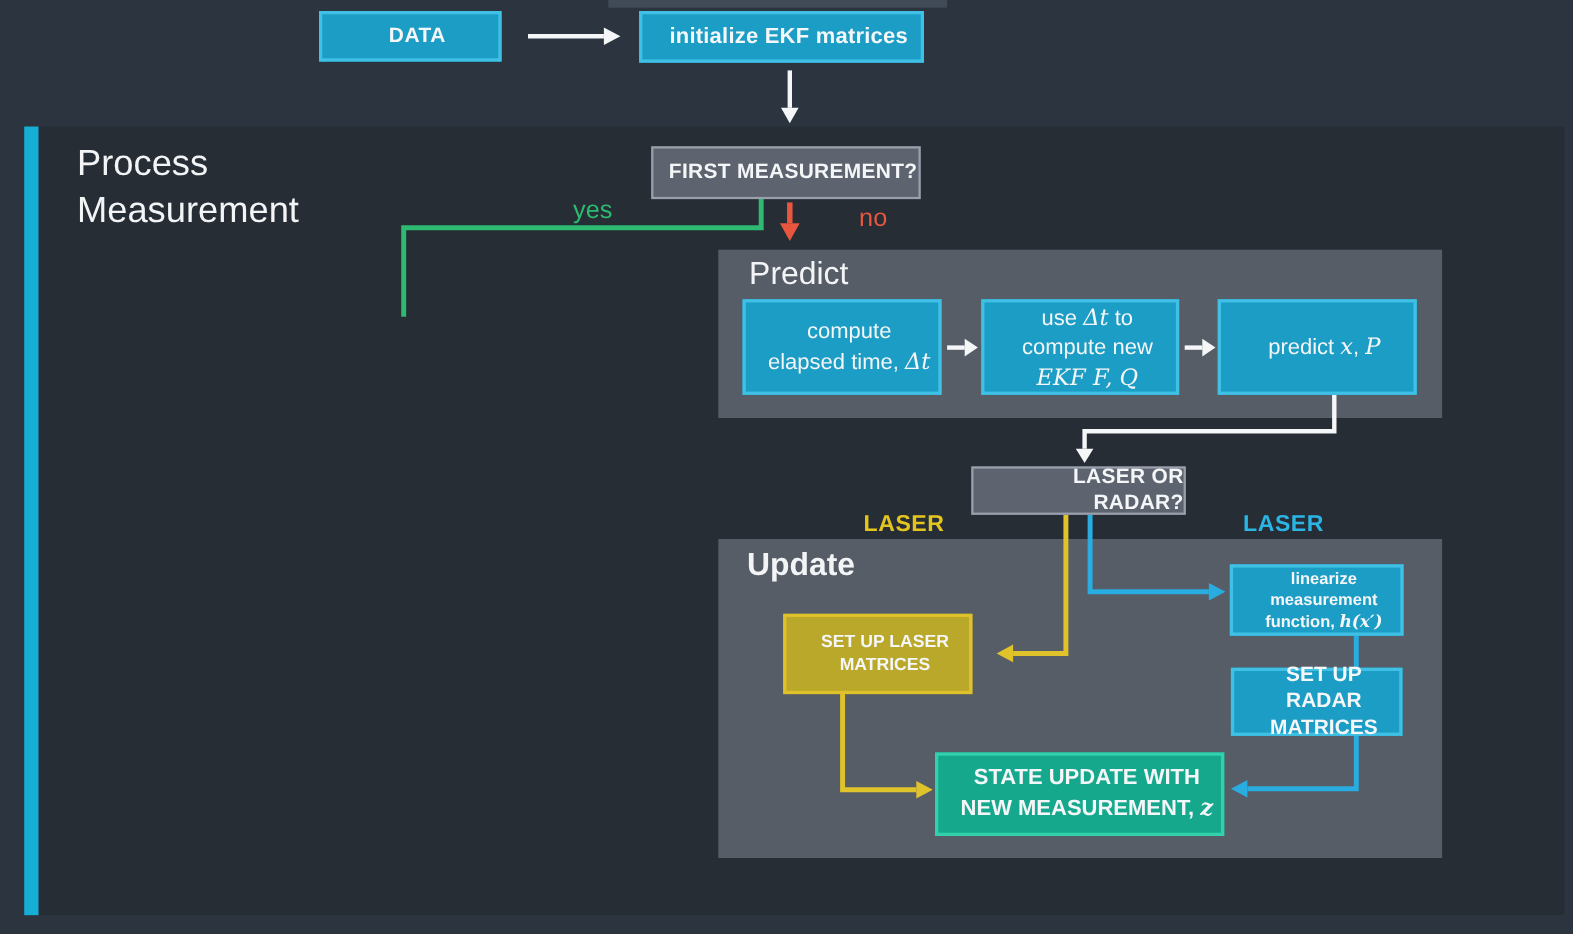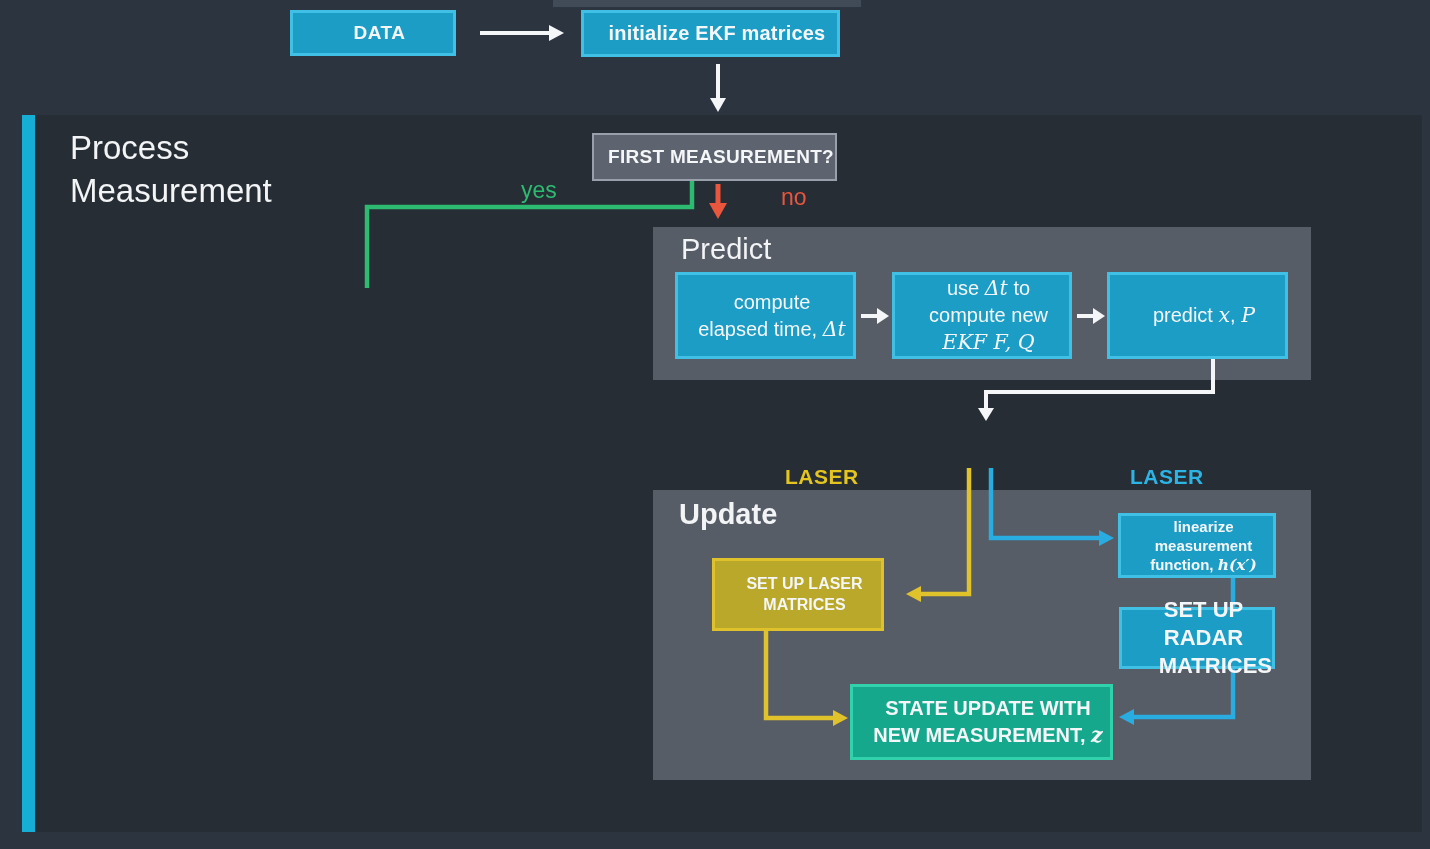--- a/index.html
+++ b/index.html
@@ -137,39 +137,42 @@
     <div>compute new</div>
     <div class="math">EKF F, Q</div>
   </div>
 
   <div class="abs box cyanbox predict-text" style="left:1107px;top:272px;width:181px;height:87px;">
     <div>
       <span>predict </span><span class="math">x</span><span>, </span><span class="math">P</span>
     </div>
   </div>
 
+  <div class="abs box graybox" style="left:883px;top:424px;width:195px;height:44px;">
+    <span>LASER OR RADAR?</span>
+  </div>
   <div class="abs side-label laser" style="left:772px;top:465px;">LASER</div>
   <div class="abs side-label radar" style="left:1117px;top:465px;">LASER</div>
 
   <div class="abs section-title" style="left:666px;top:498px;font-weight:bold;">Update</div>
 
   <div class="abs box yellowbox" style="left:712px;top:558px;width:172px;height:73px;">
     <div>SET UP LASER</div>
     <div>MATRICES</div>
   </div>
 
   <div class="abs box cyanbox small-text" style="left:1118px;top:513px;width:158px;height:65px;">
     <div>linearize</div>
     <div>measurement</div>
     <div>
       <span>function, </span><span class="math">h(x′)</span>
     </div>
   </div>
 
-  <div class="abs box cyanbox" style="left:1119px;top:607px;width:156px;height:62px;font-weight:bold;font-size:22px;align-items:flex-end;">
+  <div class="abs box cyanbox" style="left:1119px;top:607px;width:156px;height:62px;font-weight:bold;font-size:19px;">
     <div>SET UP RADAR</div>
     <div>MATRICES</div>
   </div>
 
   <div class="abs box tealbox" style="left:850px;top:684px;width:263px;height:76px;">
     <div>STATE UPDATE WITH</div>
     <div>
       <span>NEW MEASUREMENT, </span><span class="math">z</span>
     </div>
   </div>

